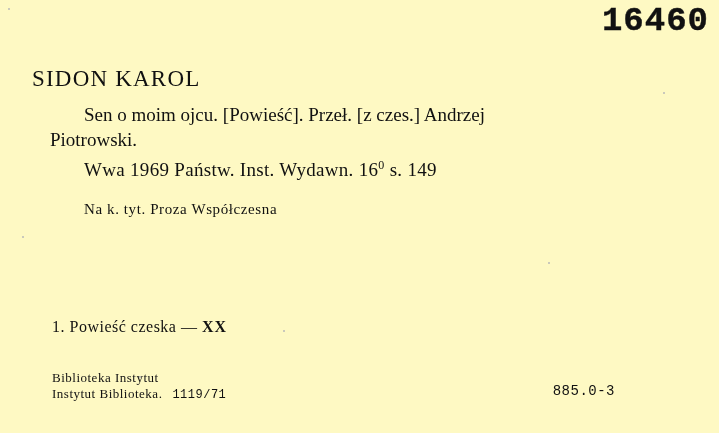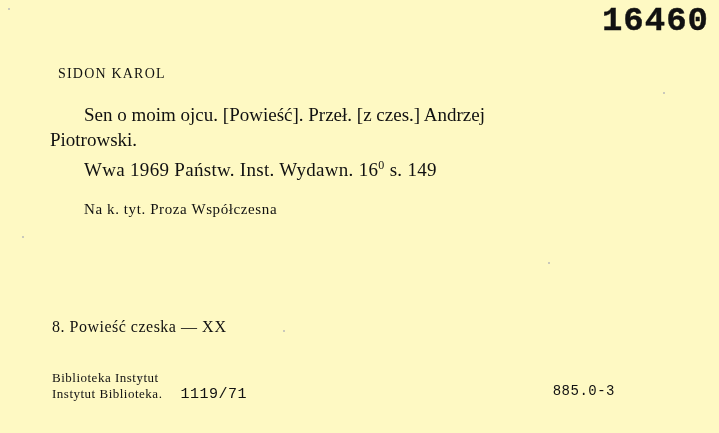--- a/index.html
+++ b/index.html
@@ -36,23 +36,23 @@
     font-family: "Liberation Mono", monospace;
     font-size: 34px;
     font-weight: bold;
     letter-spacing: 1px;
     color: #111;
     -webkit-text-stroke: 0.4px #111;
   }
 
   .author {
     position: absolute;
-    left: 58px;
+    left: 32px;
     top: 66px;
-    font-size: 14px;
+    font-size: 23px;
     letter-spacing: 1.2px;
     color: #111;
   }
 
   .title-block {
     position: absolute;
     left: 50px;
     top: 102px;
     width: 600px;
     font-size: 19px;
@@ -89,37 +89,37 @@
 
   .tracing {
     position: absolute;
     left: 52px;
     top: 318px;
     font-size: 16px;
     letter-spacing: 0.5px;
     color: #111;
   }
   .tracing .bold {
-    font-weight: normal;
+    font-weight: bold;
     letter-spacing: 1px;
   }
 
   .footer-left {
     position: absolute;
     left: 52px;
     bottom: 30px;
     font-size: 13px;
     line-height: 16px;
     letter-spacing: 0.5px;
     color: #111;
   }
   .footer-left .line2 span.num {
-    margin-left: 18px;
+    margin-left: 10px;
     font-family: "Liberation Mono", monospace;
-    font-size: 15px;
+    font-size: 12px;
   }
 
   .footer-right {
     position: absolute;
     right: 104px;
     bottom: 34px;
     font-family: "Liberation Mono", monospace;
     font-size: 14px;
     letter-spacing: 0.5px;
     color: #111;
@@ -149,21 +149,21 @@
 
   <div class="imprint">
     <span>Wwa 1969 Państw. Inst. Wydawn. 16</span><sup>0</sup><span> s. 149</span>
   </div>
 
   <div class="series">
     <div>Na k. tyt. Proza Współczesna</div>
   </div>
 
   <div class="tracing">
-    <span>8. Powieść czeska — </span><span class="bold">XX</span>
+    <span>1. Powieść czeska — </span><span class="bold">XX</span>
   </div>
 
   <div class="footer-left">
     <div>Biblioteka Instytut</div>
     <div class="line2">
       <span>Instytut Biblioteka.</span><span class="num">1119/71</span>
     </div>
   </div>
 
   <div class="footer-right">885.0-3</div>

